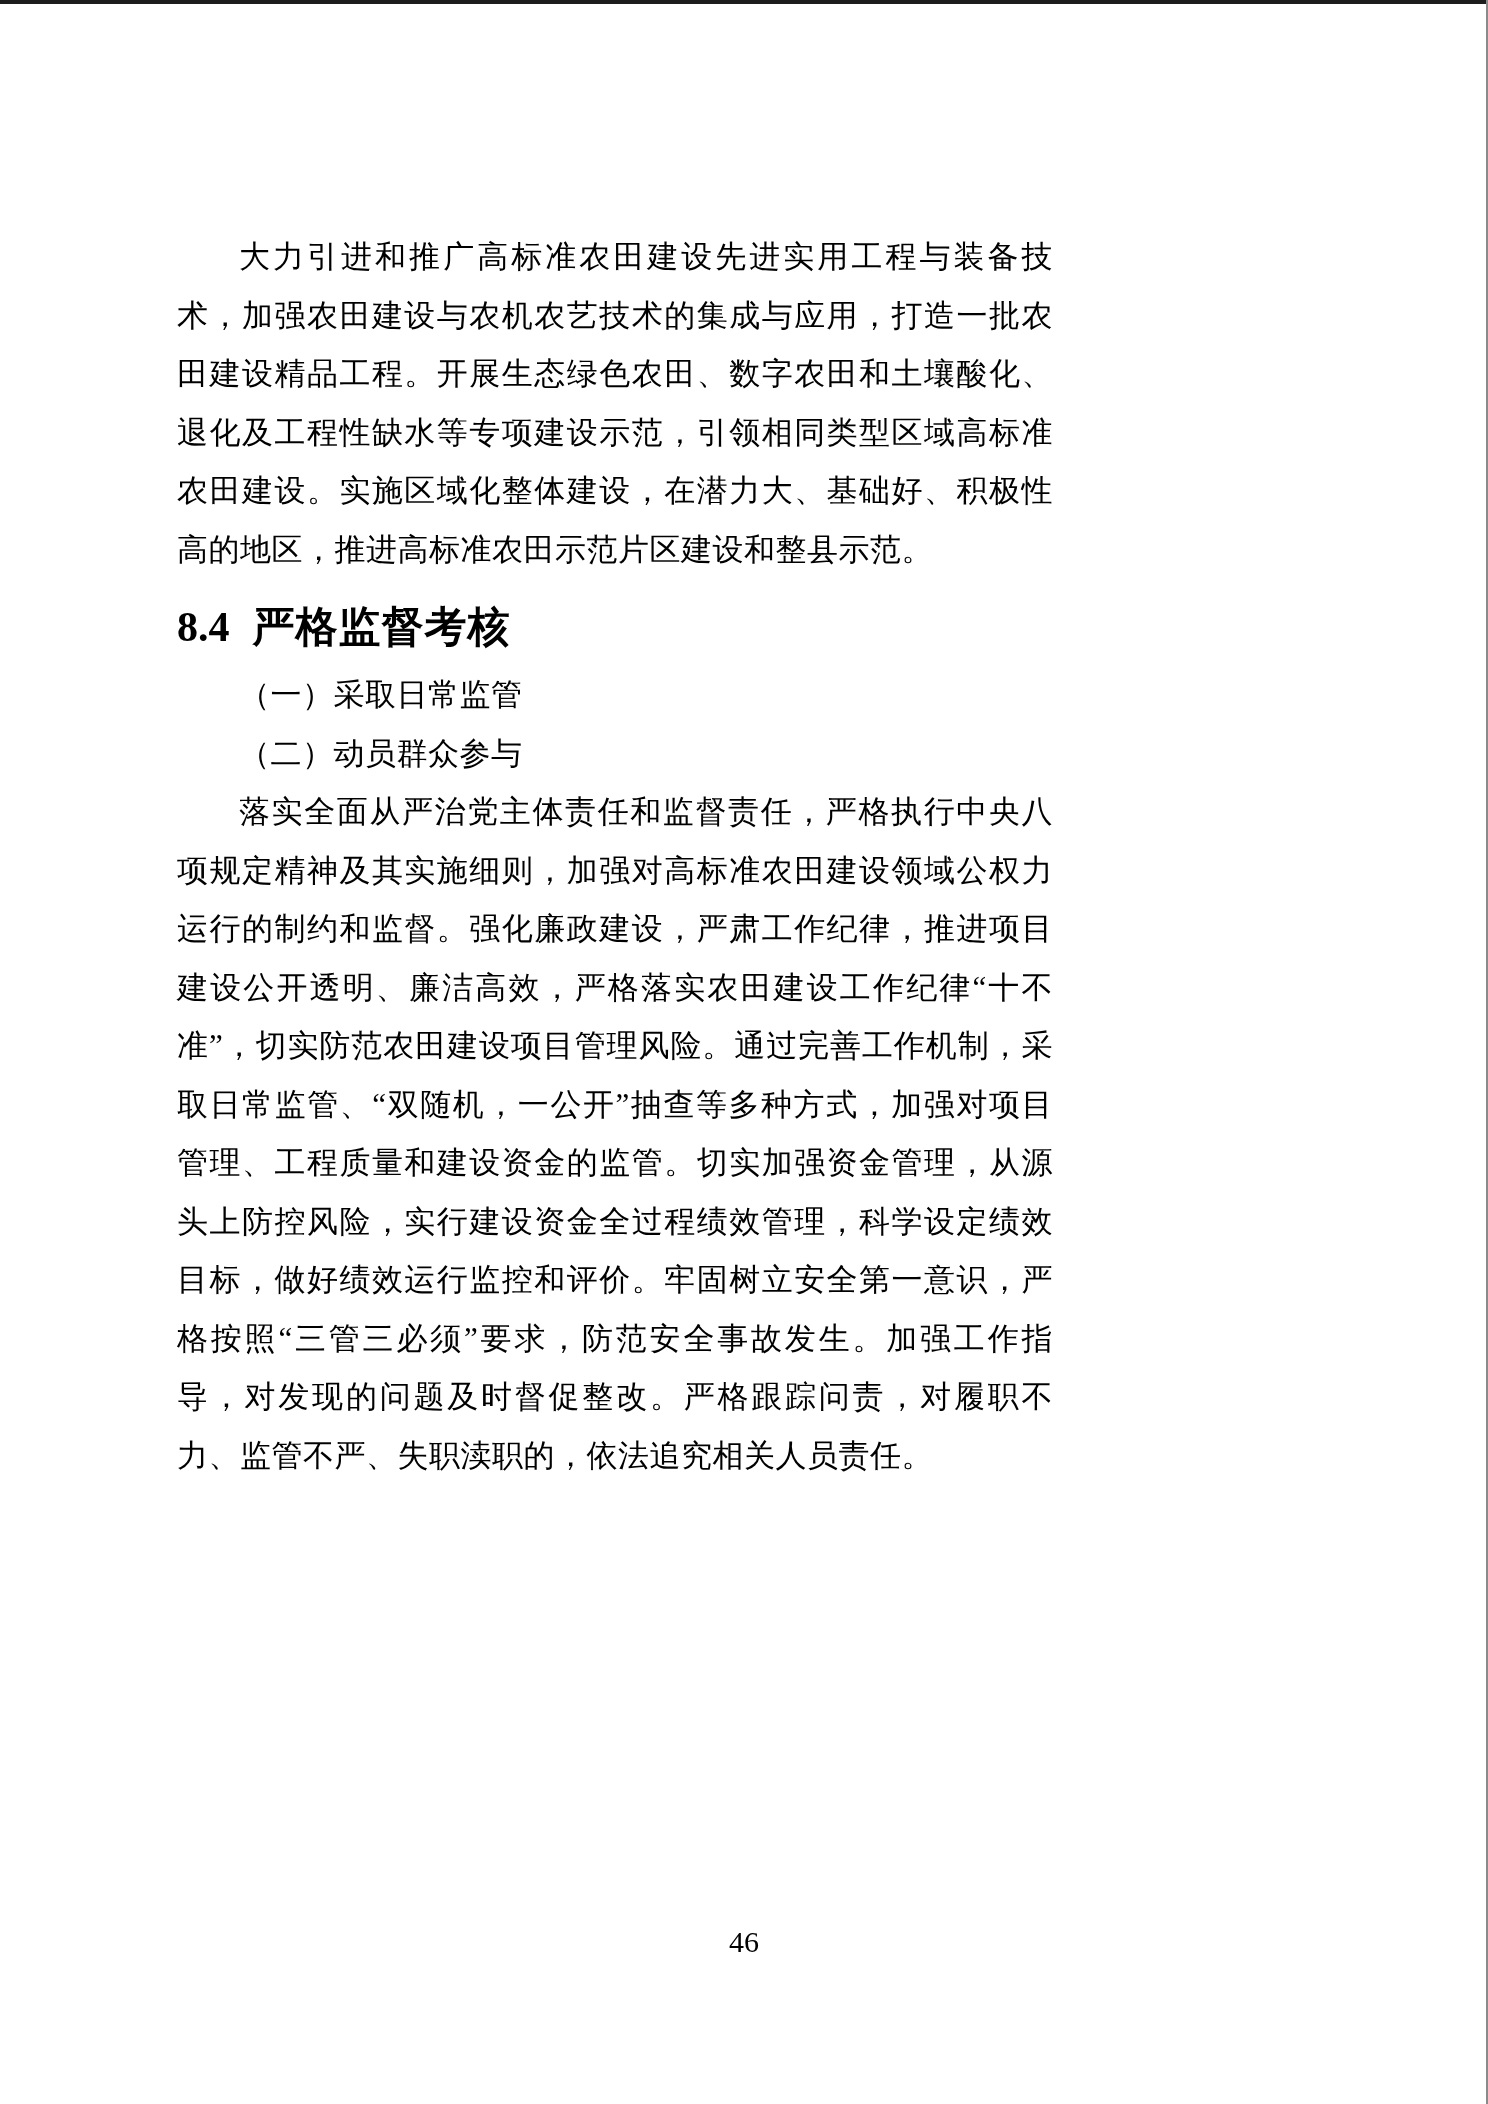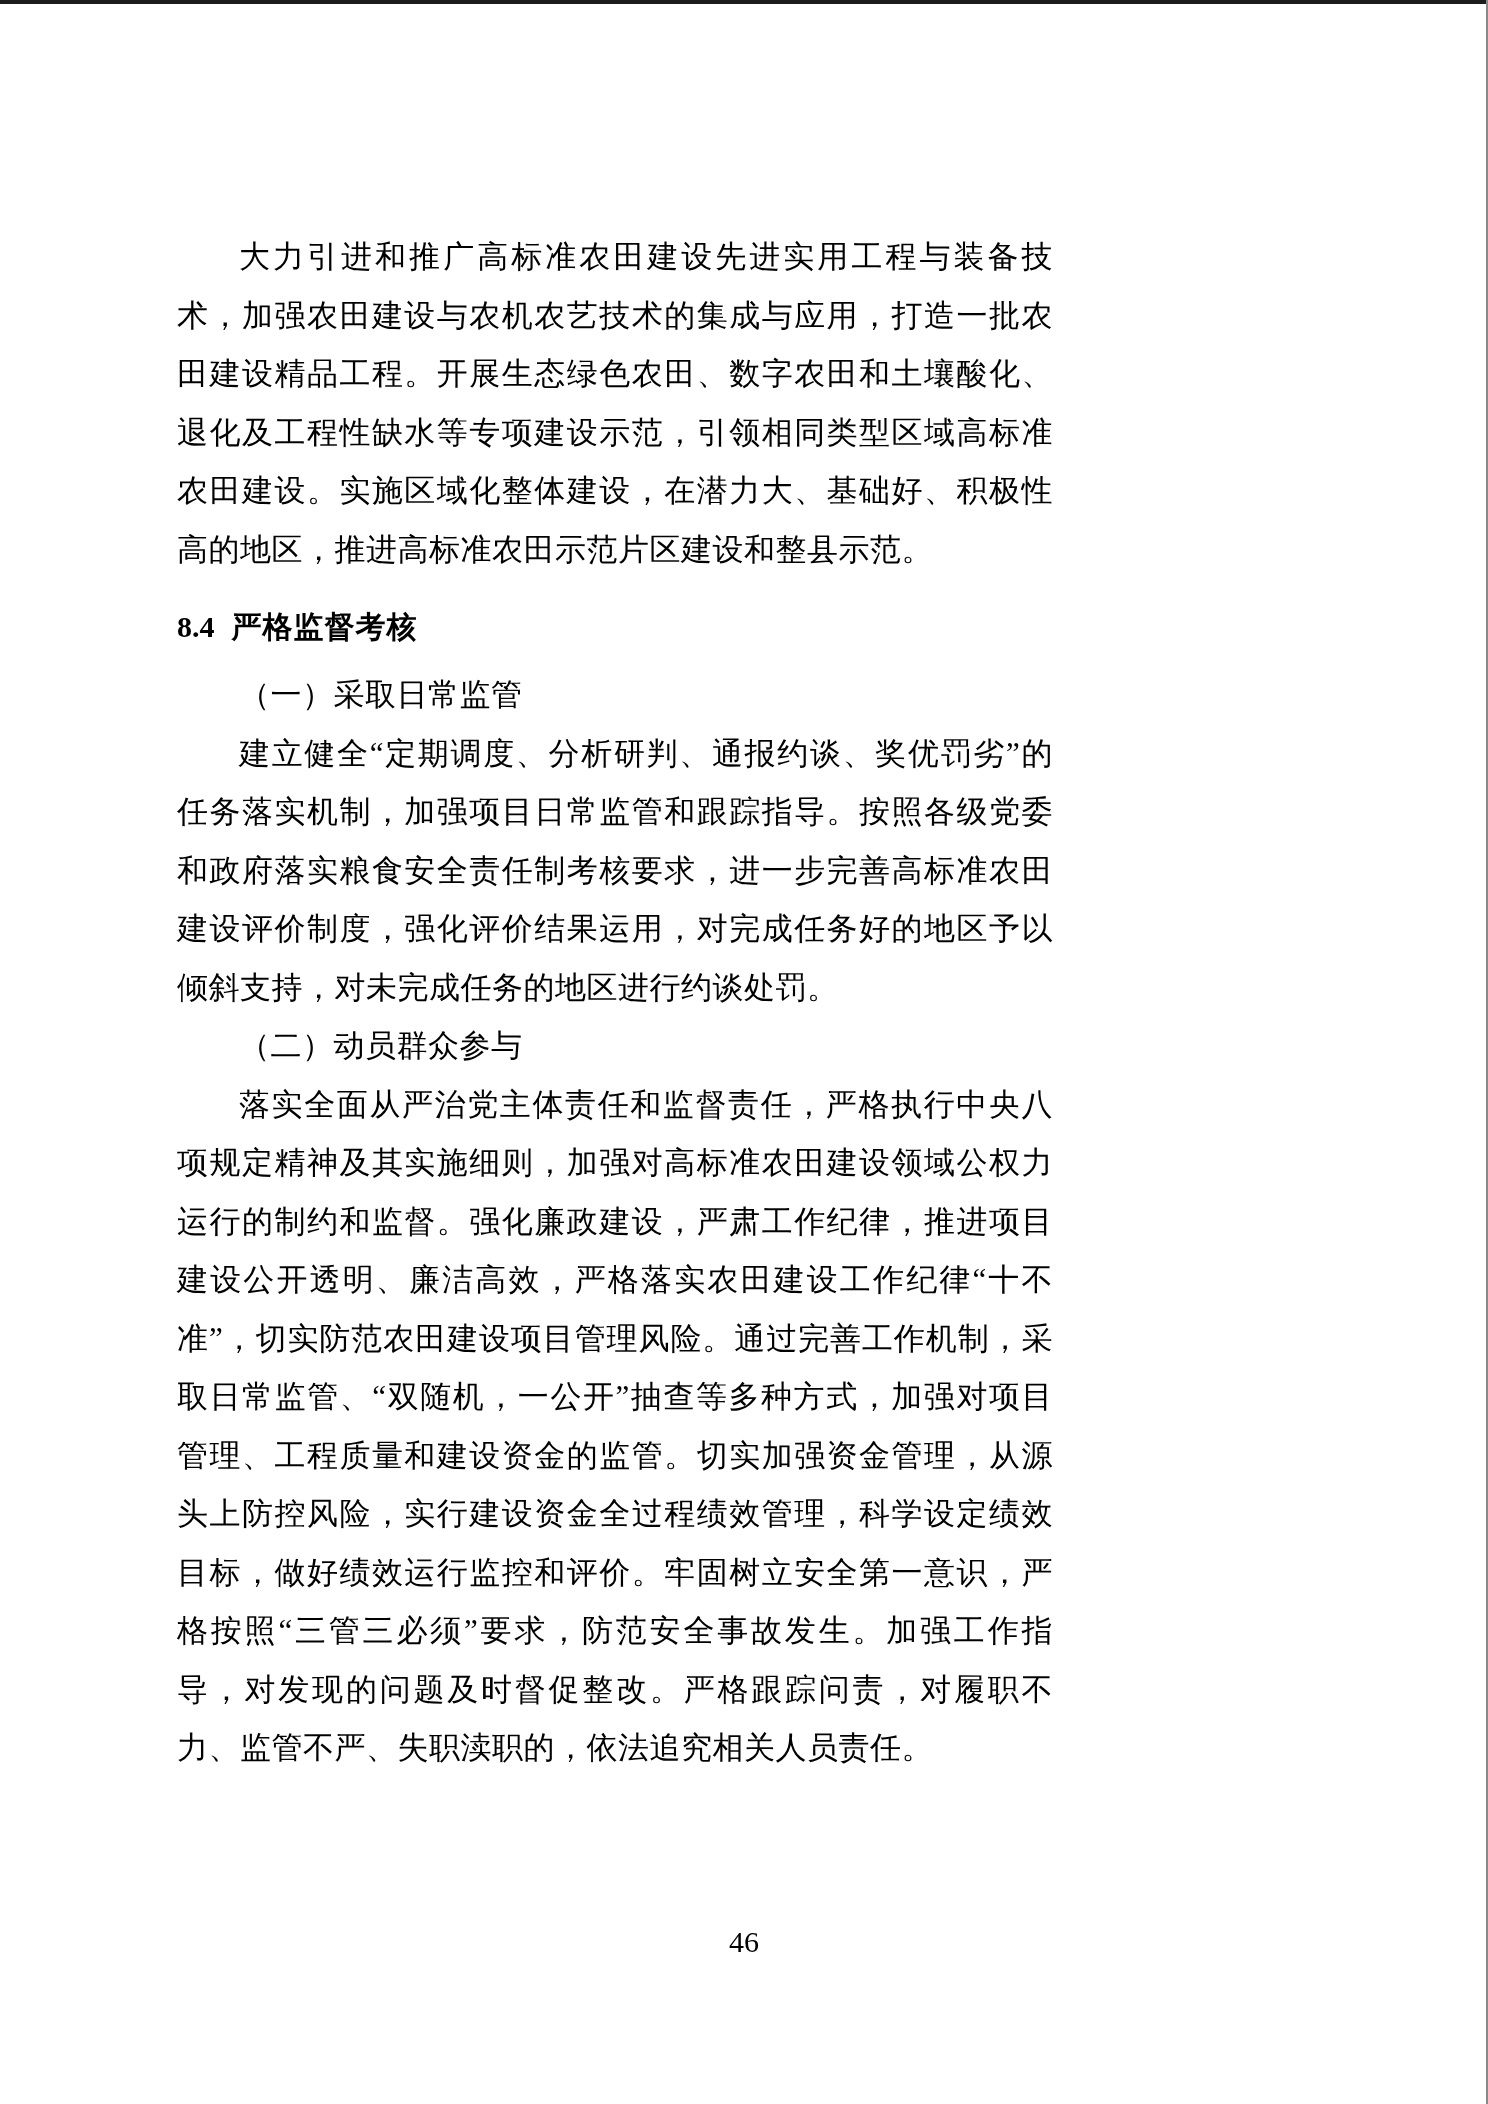--- a/index.html
+++ b/index.html
@@ -39,21 +39,21 @@
     line-height: 58.5px;
     text-indent: 2em;
     letter-spacing: 0.5px;
   }
   p.body {
     text-align: justify;
     text-justify: inter-ideograph;
   }
   h2.heading {
     margin: 17px 0 8px 0;
-    font-size: 30px;
+    font-size: 42px;
     line-height: 62px;
     font-weight: bold;
     letter-spacing: 1px;
   }
   h2.heading .hnum {
     letter-spacing: 0;
   }
   .footer {
     position: absolute;
     top: 1925px;
@@ -67,18 +67,17 @@
 </head>
 <body>
 
 <div class="page" style="background: rgb(255, 255, 255); color: rgb(0, 0, 0);">
   <div class="edge-top" style="background: rgb(28, 28, 28);"></div>
   <div class="edge-right" style="background: rgb(138, 138, 138);"></div>
   <div class="content">
       <p class="body">大力引进和推广高标准农田建设先进实用工程与装备技术，加强农田建设与农机农艺技术的集成与应用，打造一批农田建设精品工程。开展生态绿色农田、数字农田和土壤酸化、退化及工程性缺水等专项建设示范，引领相同类型区域高标准农田建设。实施区域化整体建设，在潜力大、基础好、积极性高的地区，推进高标准农田示范片区建设和整县示范。</p>
       <h2 class="heading"><span class="hnum">8.4</span>&nbsp;&nbsp;<span>严格监督考核</span></h2>
       <p class="sub">（一）采取日常监管</p>
-      <p class="body">建立健全“定期调度、分析研判、通报约谈、奖优罚劣”的任务落实机制，加强项目日常监管和跟踪指导。按照各级党委和政府落实粮食安全责任制考核要求，进一步完善高标准农田建设评价制度，强化评价结果运用，对完成任务好的地区予以倾斜支持，对未完成任务的地区进行约谈处罚。</p>
       <p class="sub">（二）动员群众参与</p>
       <p class="body">落实全面从严治党主体责任和监督责任，严格执行中央八项规定精神及其实施细则，加强对高标准农田建设领域公权力运行的制约和监督。强化廉政建设，严肃工作纪律，推进项目建设公开透明、廉洁高效，严格落实农田建设工作纪律“十不准”，切实防范农田建设项目管理风险。通过完善工作机制，采取日常监管、“双随机，一公开”抽查等多种方式，加强对项目管理、工程质量和建设资金的监管。切实加强资金管理，从源头上防控风险，实行建设资金全过程绩效管理，科学设定绩效目标，做好绩效运行监控和评价。牢固树立安全第一意识，严格按照“三管三必须”要求，防范安全事故发生。加强工作指导，对发现的问题及时督促整改。严格跟踪问责，对履职不力、监管不严、失职渎职的，依法追究相关人员责任。</p>
     </div>
   <div class="footer">46</div>
 </div>
 
 </body></html>

